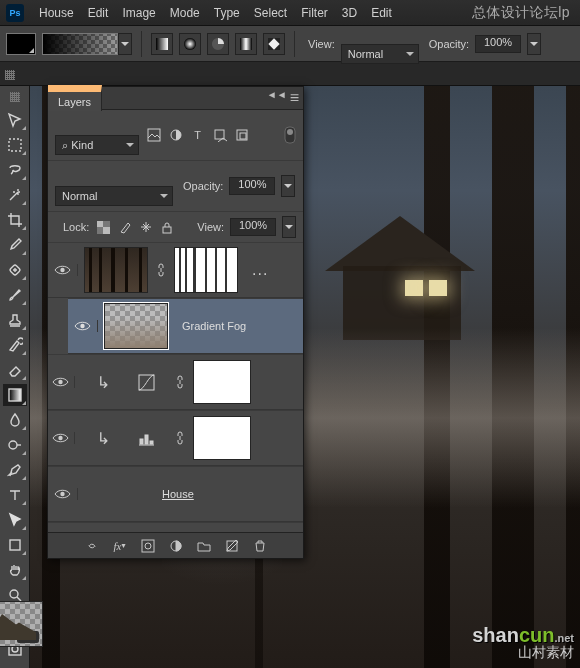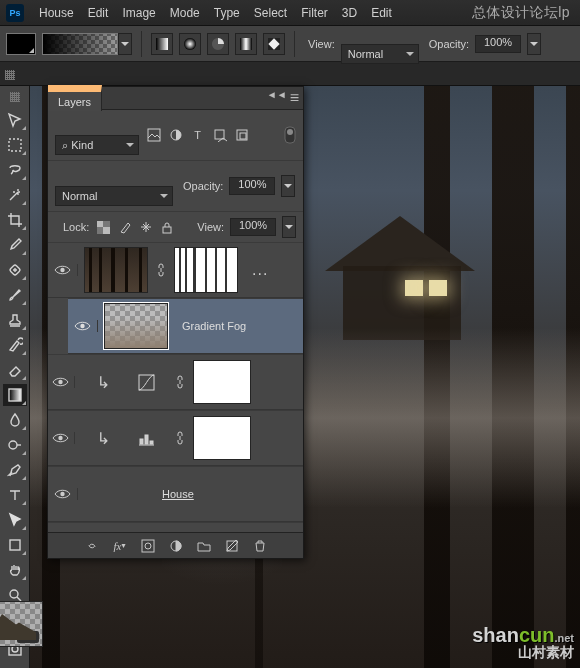--- a/index.html
+++ b/index.html
@@ -45,21 +45,21 @@
 .house { position:absolute; right:105px; top:130px; width:150px; height:120px; }
 .roof { position:absolute; top:0; left:0; width:0; height:0; border-left:75px solid transparent; border-right:75px solid transparent; border-bottom:55px solid #2a241e; }
 .wall { position:absolute; top:50px; left:18px; width:118px; height:74px; background:#231c15; opacity:.85; }
 .win { position:absolute; top:64px; left:80px; width:18px; height:16px; background:#e8dca8; box-shadow:0 0 16px 4px rgba(240,220,160,.5); }
 .win2 { left:104px; }
 .trunk { position:absolute; top:0; bottom:0; width:18px; background: linear-gradient(#1a130d,#0d0906); opacity:.9; }
 .groundhaze { position:absolute; left:0; right:0; bottom:160px; height:180px; background: linear-gradient(to bottom, rgba(190,180,170,.0), rgba(190,180,170,.4), rgba(30,25,20,0)); }
 .watermark { position:absolute; right:6px; bottom:6px; text-align:right; }
 .wm1 { color:#7dbd2a; font-size:20px; font-weight:bold; text-shadow:1px 1px 0 #000; }
 .wm1 span { color:#d4d4d4; }
-.wm2 { color:#ccc; font-size:14px; font-weight:bold; margin-top:-3px; }
+.wm2 { color:#ccc; font-size:14px; font-weight:normal; margin-top:-3px; }
 
 
 .panel { position:absolute; left:47px; top:86px; width:257px; background:#464646; border:1px solid #1a1a1a; box-shadow:2px 2px 8px rgba(0,0,0,.6); }
 .panel-header { height:23px; display:flex; align-items:center; background:#3b3b3b; border-bottom:1px solid #222; }
 .panel-tab { background:#474747; color:#ddd; font-size:11px; padding:4px 10px 3px; border-top:7px solid #fdba74; border-right:1px solid #262626; }
 .panel-menu { margin-left:auto; display:flex; gap:3px; padding-right:4px; }
 .panel-row { display:flex; align-items:center; padding:5px 7px; gap:6px; border-bottom:1px solid #393939; }
 .panel-row .dropdown { flex:0 0 auto; }
 .filter-icons { display:flex; gap:5px; }
 .filter-icons .fi { width:17px; height:17px; display:flex; align-items:center; justify-content:center; color:#ccc; font-size:11px; }

